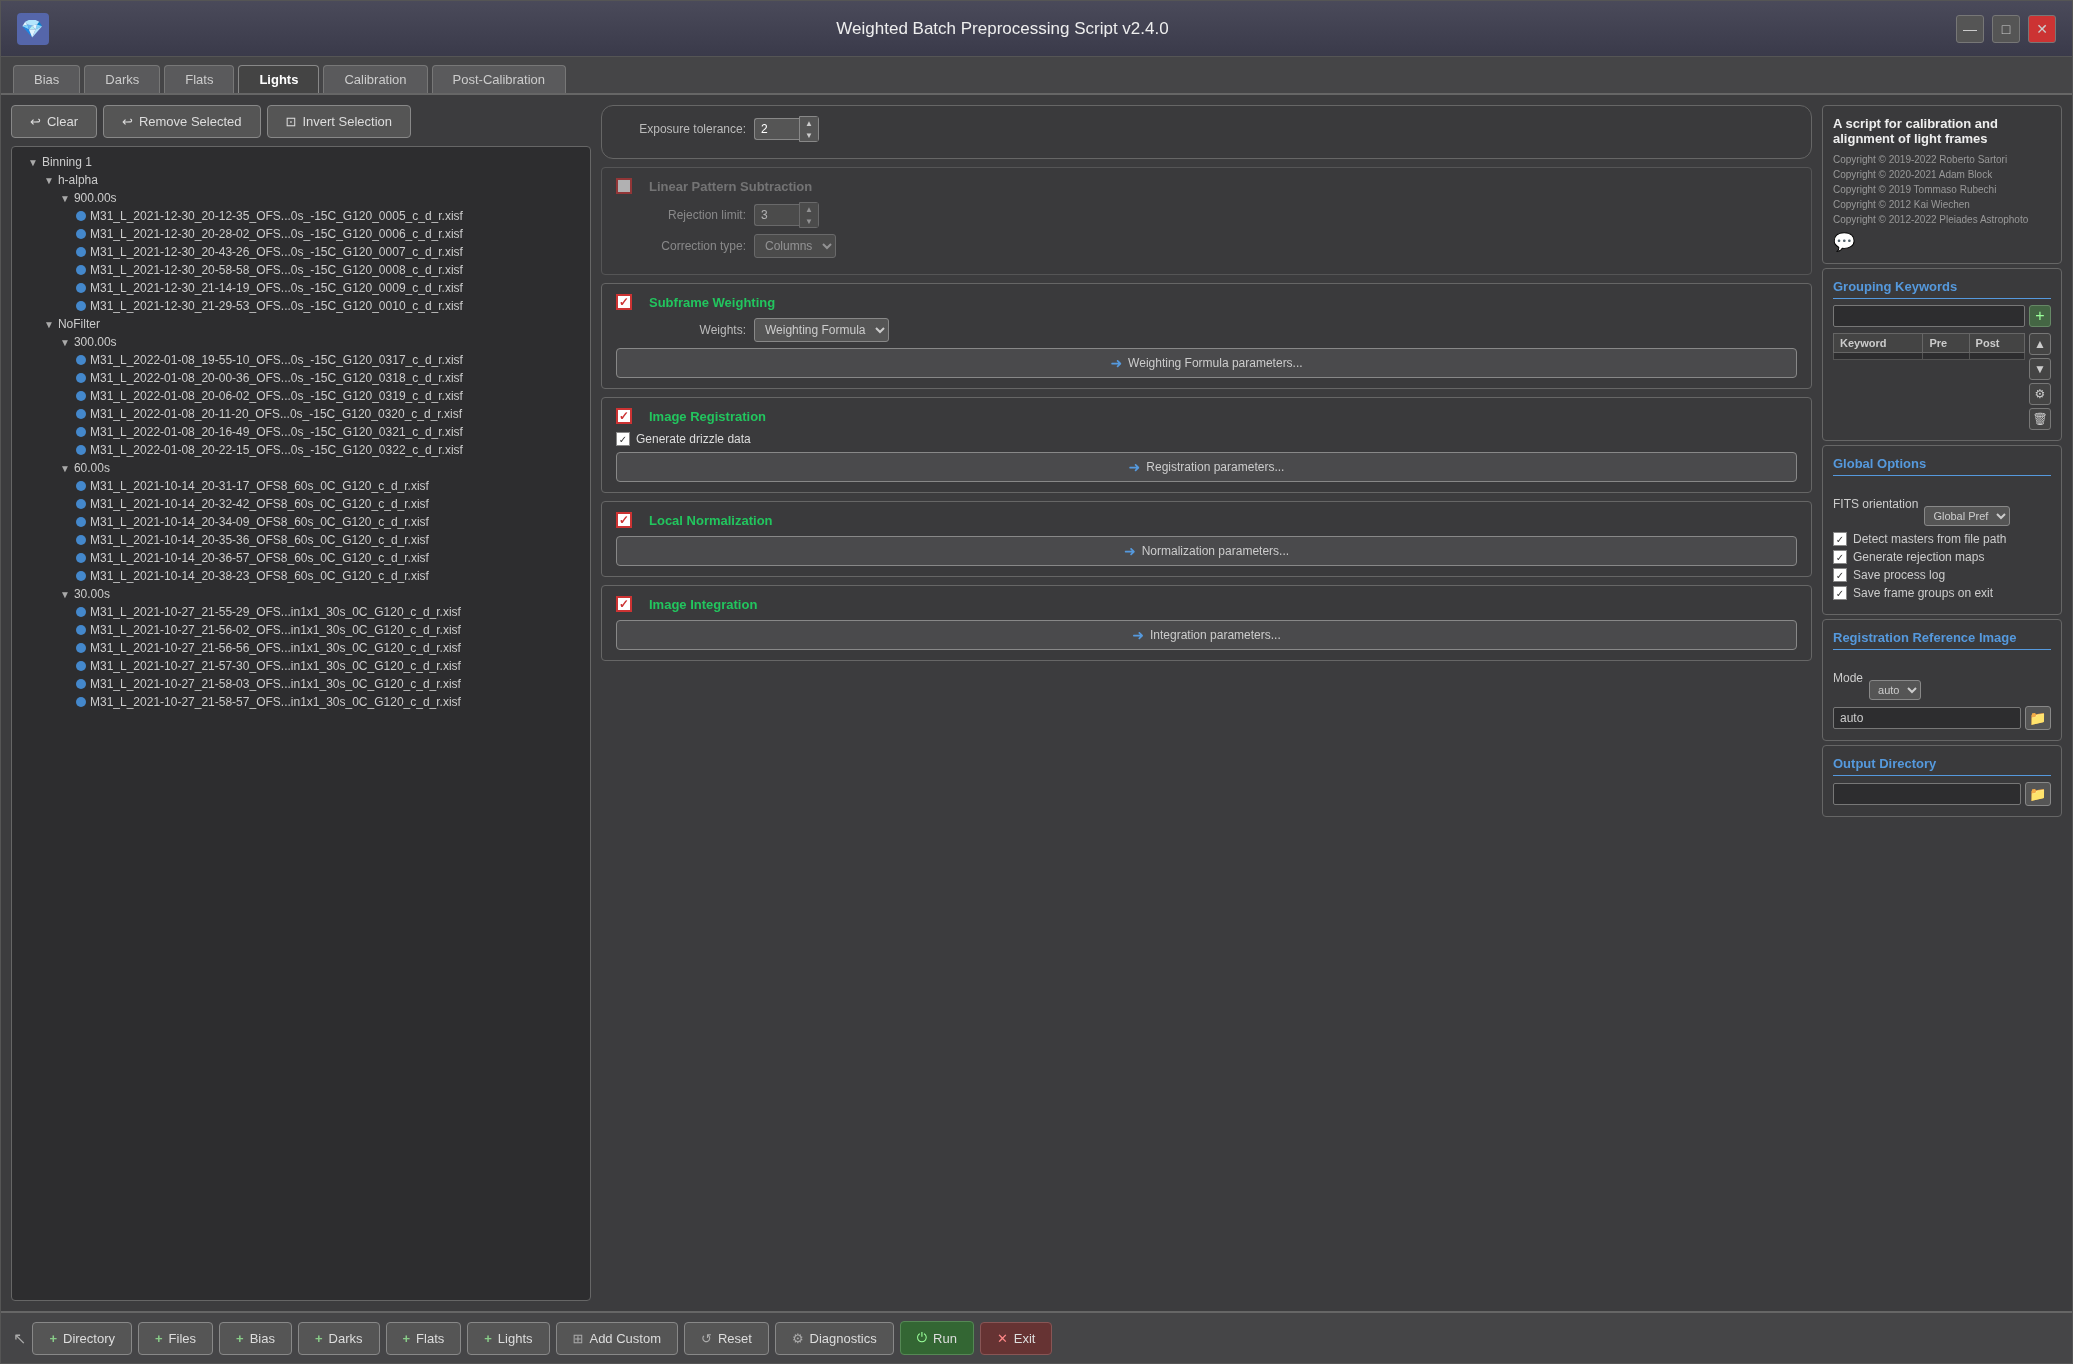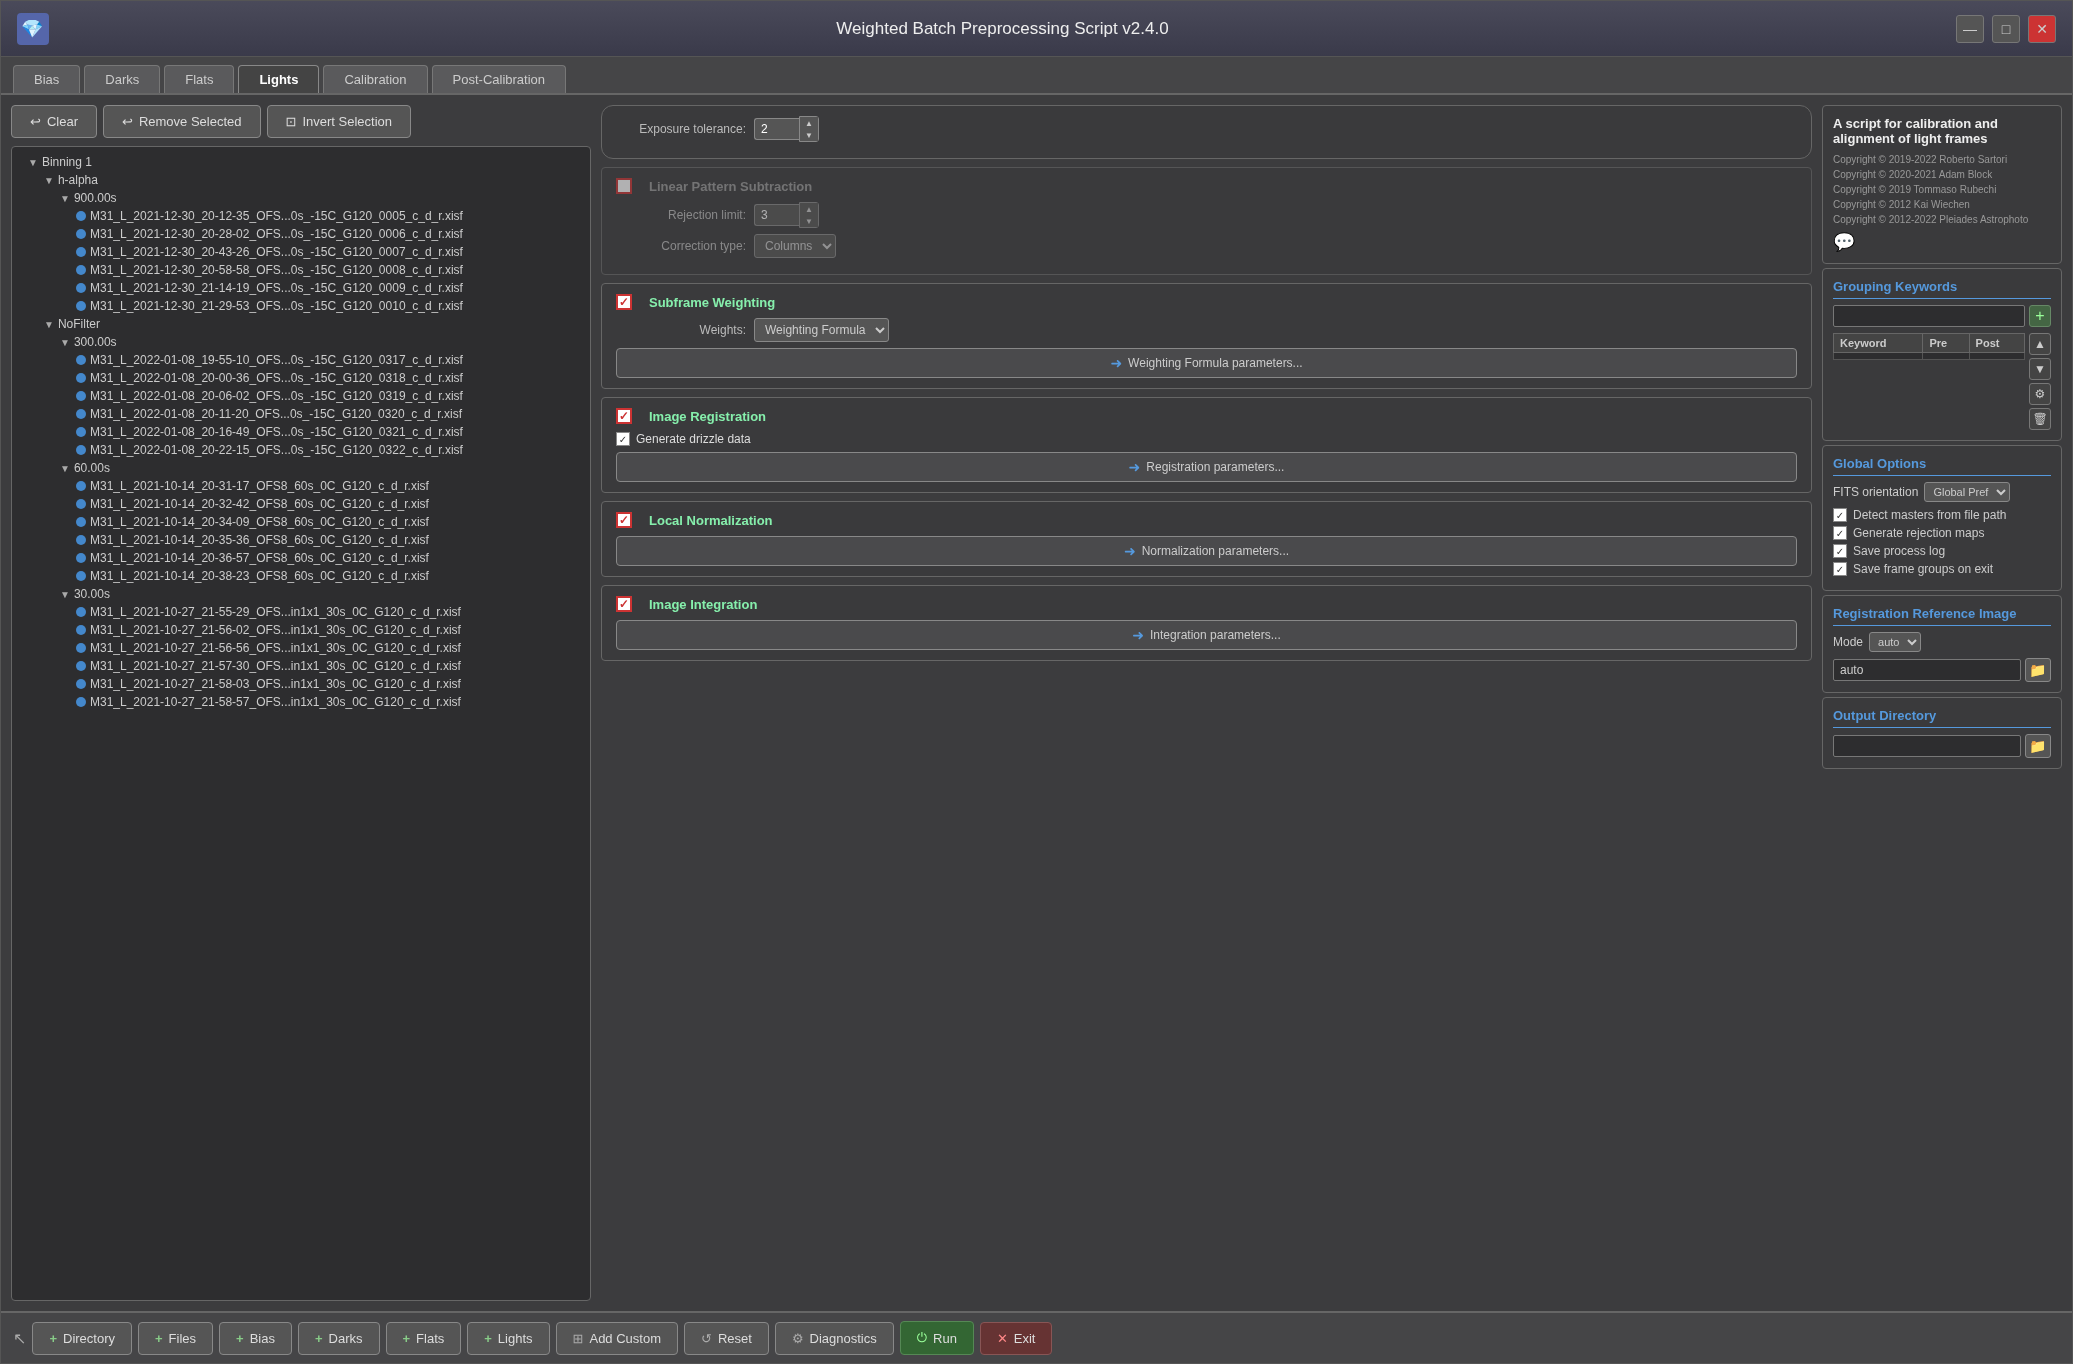--- a/index.html
+++ b/index.html
@@ -164,21 +164,21 @@
       gap: 8px;
       min-width: 500px;
     }
     .section-header {
       display: flex;
       align-items: center;
       gap: 17px;
       margin-bottom: 8px;
     }
     .section-title {
-      color: #86efac;
+      color: #22c55e;
       font-size: 13px;
       font-weight: bold;
     }
     .checkbox-red {
       width: 16px;
       height: 16px;
       border: 2px solid #cc3333;
       background: #fff;
       display: flex;
       align-items: center;
@@ -394,20 +394,21 @@
       gap: 6px;
       margin-bottom: 6px;
     }
     .fits-select {
       background: #555;
       border: 1px solid #888;
       border-radius: 3px;
       color: #ccc;
       padding: 2px 4px;
       font-size: 11px;
+      margin-top: 24px;
     }
     .output-dir-row {
       display: flex;
       align-items: center;
       gap: 4px;
     }
     .output-dir-input {
       flex: 1;
       background: #2d2d2f;
       border: 1px solid #777;

